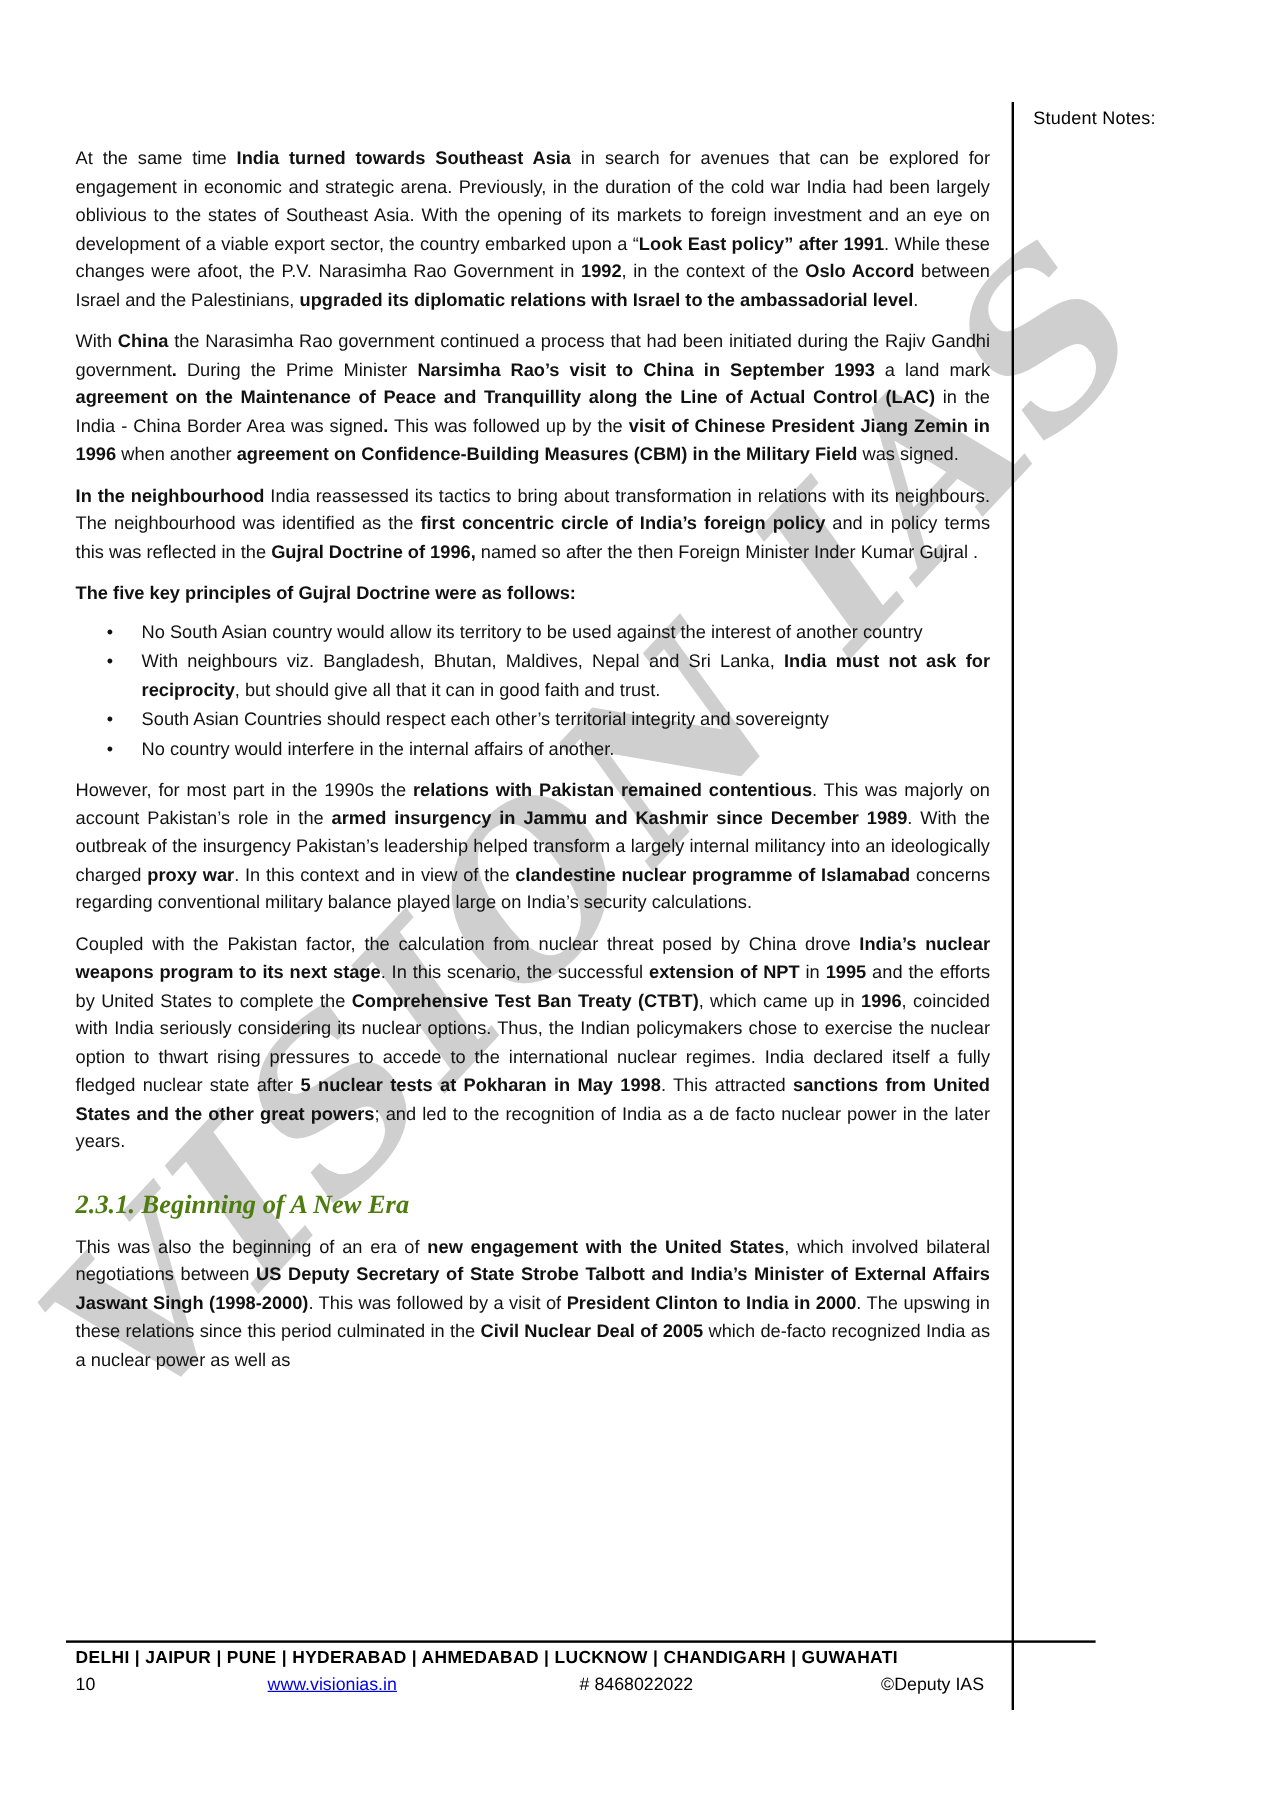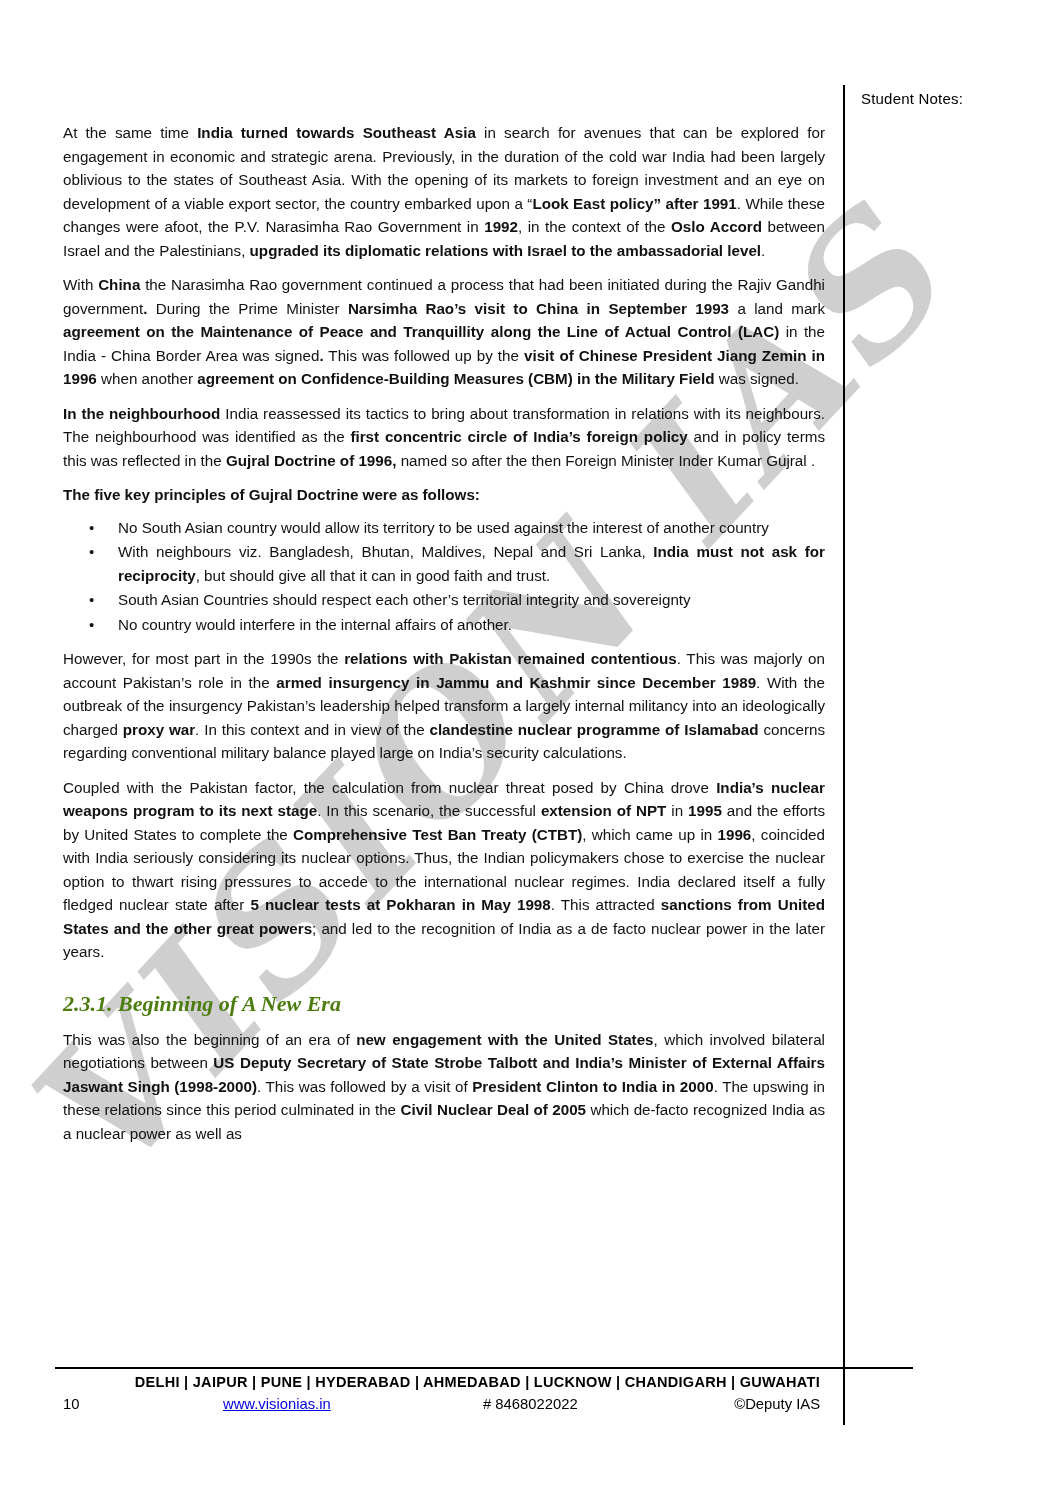--- a/index.html
+++ b/index.html
@@ -38,21 +38,21 @@
   .section-heading {
     margin:27px 0 11px 0; font-family:"Liberation Serif", serif;
     font-style:italic; font-weight:700; font-size:22px; color:#4d7c0f;
     text-align:left;
   }
   .footer-rule {
     position:absolute; left:55px; top:1367px; width:858px; height:2px;
     background:#000000; z-index:2;
   }
   .page-footer { position:absolute; left:63px; top:1374px; width:757px; z-index:3; }
-  .footer-cities { font-weight:700; font-size:14.5px; letter-spacing:0.3px; color:#000;text-align:right; }
+  .footer-cities { font-weight:700; font-size:14.5px; letter-spacing:0.3px; color:#000; }
   .footer-row2 { position:relative; height:24px; margin-top:4px; font-size:14.8px; color:#000; }
   .page-number { position:absolute; left:0; top:2px;text-align:right; }
   .website-link { position:absolute; left:160px; top:2px; color:#0000e0; text-decoration:underline; cursor:pointer; }
   .phone-number { position:absolute; left:420px; top:2px; }
   .copyright { position:absolute; right:0; top:2px; }
 </style>
 </head>
 <body>
 
 <div class="page">

